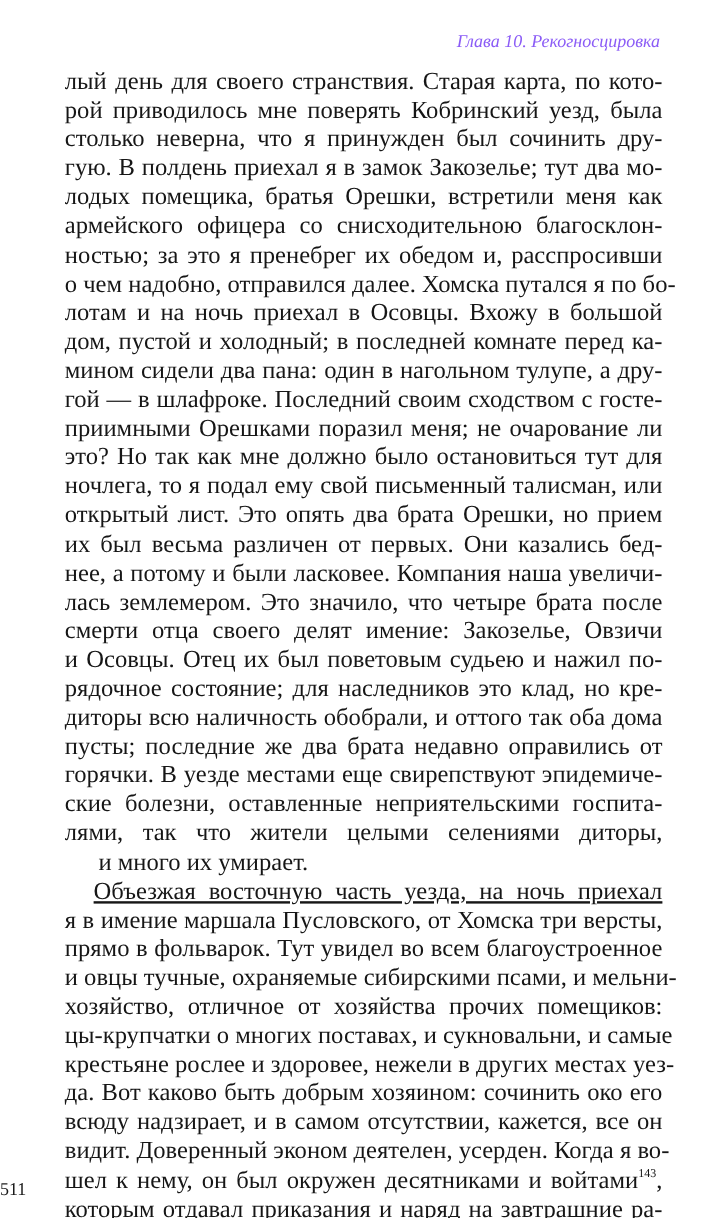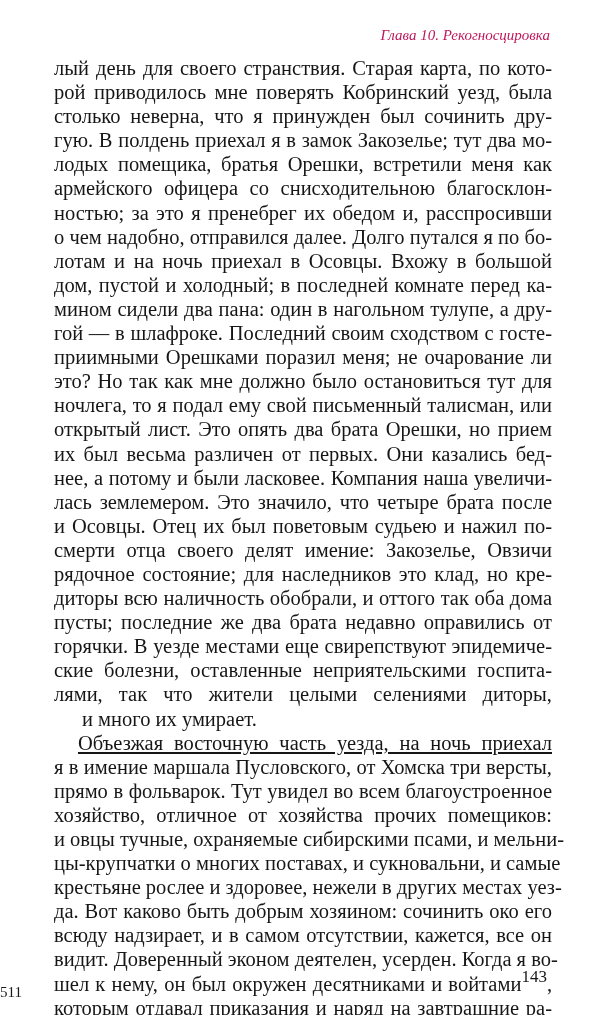--- a/index.html
+++ b/index.html
@@ -15,21 +15,21 @@
     font-family: "Liberation Serif", "DejaVu Serif", serif;
     color: #161616;
   }
   .running-head {
     position: absolute;
     top: 27px;
     right: 50px;
     font-style: italic;
     font-size: 15px;
     letter-spacing: 0px;
-    color: #be185d;
+    color: #8b5cf6;
   }
   .text-block {
     position: absolute;
     left: 54px;
     top: 56px;
     width: 498px;
   }
   .line {
     display: block;
     height: 24.1px;
@@ -42,21 +42,21 @@
   }
   .line.last {
     text-align-last: left;
     margin-left: 28px;
   }
   .line.indent {
     text-indent: 24px;
     text-decoration: underline;
   }
   sup.fn {
-    font-size: 17px;
+    font-size: 10px;
     line-height: 0;
     vertical-align: 9px;
   }
   .folio {
     position: absolute;
     top: 984px;
     left: 0;
     width: 600px;
     font-size: 15px;
     color: #1a1a1a;
@@ -70,49 +70,49 @@
 <div class="text-block">
 
   <div>
     <span class="line">лый день для своего странствия. Старая карта, по кото-</span>
     <span class="line">рой приводилось мне поверять Кобринский уезд, была</span>
     <span class="line">столько неверна, что я принужден был сочинить дру-</span>
     <span class="line">гую. В полдень приехал я в замок Закозелье; тут два мо-</span>
     <span class="line">лодых помещика, братья Орешки, встретили меня как</span>
     <span class="line">армейского офицера со снисходительною благосклон-</span>
     <span class="line">ностью; за это я пренебрег их обедом и, расспросивши</span>
-    <span class="line">о чем надобно, отправился далее. Долго путался я по бо-</span>
+    <span class="line">о чем надобно, отправился далее. Хомска путался я по бо-</span>
     <span class="line">лотам и на ночь приехал в Осовцы. Вхожу в большой</span>
     <span class="line">дом, пустой и холодный; в последней комнате перед ка-</span>
     <span class="line">мином сидели два пана: один в нагольном тулупе, а дру-</span>
     <span class="line">гой — в шлафроке. Последний своим сходством с госте-</span>
     <span class="line">приимными Орешками поразил меня; не очарование ли</span>
     <span class="line">это? Но так как мне должно было остановиться тут для</span>
     <span class="line">ночлега, то я подал ему свой письменный талисман, или</span>
     <span class="line">открытый лист. Это опять два брата Орешки, но прием</span>
     <span class="line">их был весьма различен от первых. Они казались бед-</span>
     <span class="line">нее, а потому и были ласковее. Компания наша увеличи-</span>
     <span class="line">лась землемером. Это значило, что четыре брата после</span>
+    <span class="line">смерти отца своего делят имение: Закозелье, Овзичи</span>
     <span class="line">и Осовцы. Отец их был поветовым судьею и нажил по-</span>
-    <span class="line">смерти отца своего делят имение: Закозелье, Овзичи</span>
     <span class="line">рядочное состояние; для наследников это клад, но кре-</span>
     <span class="line">диторы всю наличность обобрали, и оттого так оба дома</span>
     <span class="line">пусты; последние же два брата недавно оправились от</span>
     <span class="line">горячки. В уезде местами еще свирепствуют эпидемиче-</span>
     <span class="line">ские болезни, оставленные неприятельскими госпита-</span>
     <span class="line">лями, так что жители целыми селениями диторы,</span>
     <span class="line last">и много их умирает.</span>
   </div>
 
   <div>
     <span class="line indent">Объезжая восточную часть уезда, на ночь приехал</span>
     <span class="line">я в имение маршала Пусловского, от Хомска три версты,</span>
     <span class="line">прямо в фольварок. Тут увидел во всем благоустроенное</span>
+    <span class="line">и овцы тучные, охраняемые сибирскими псами, и мельни-</span>
     <span class="line">хозяйство, отличное от хозяйства прочих помещиков:</span>
-    <span class="line">и овцы тучные, охраняемые сибирскими псами, и мельни-</span>
     <span class="line">цы-крупчатки о многих поставах, и сукновальни, и самые</span>
     <span class="line">крестьяне рослее и здоровее, нежели в других местах уез-</span>
     <span class="line">да. Вот каково быть добрым хозяином: сочинить око его</span>
     <span class="line">всюду надзирает, и в самом отсутствии, кажется, все он</span>
     <span class="line">видит. Доверенный эконом деятелен, усерден. Когда я во-</span>
     <span class="line"><span>шел к нему, он был окружен десятниками и войтами</span><sup class="fn">143</sup><span>,</span></span>
     <span class="line">которым отдавал приказания и наряд на завтрашние ра-</span>
   </div>
 </div>
 

